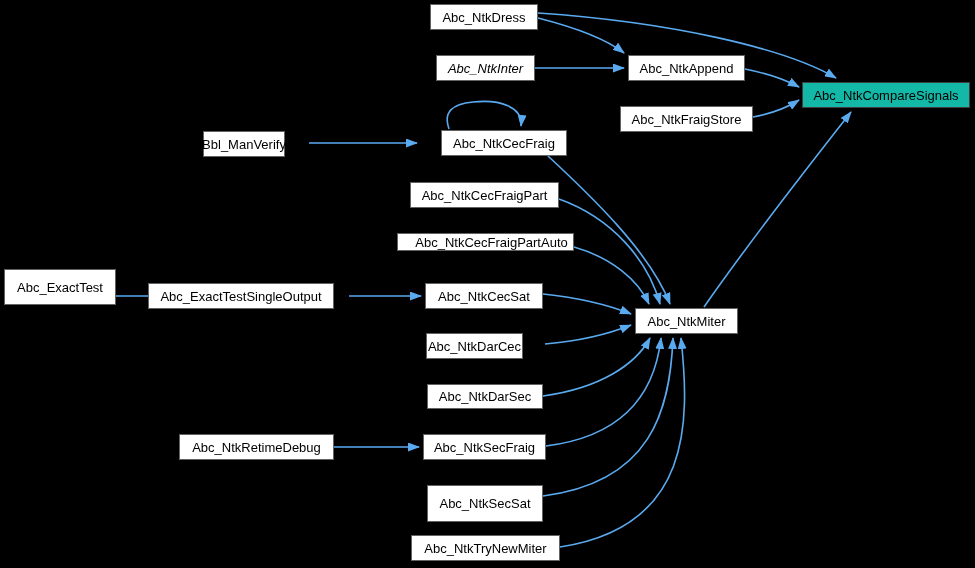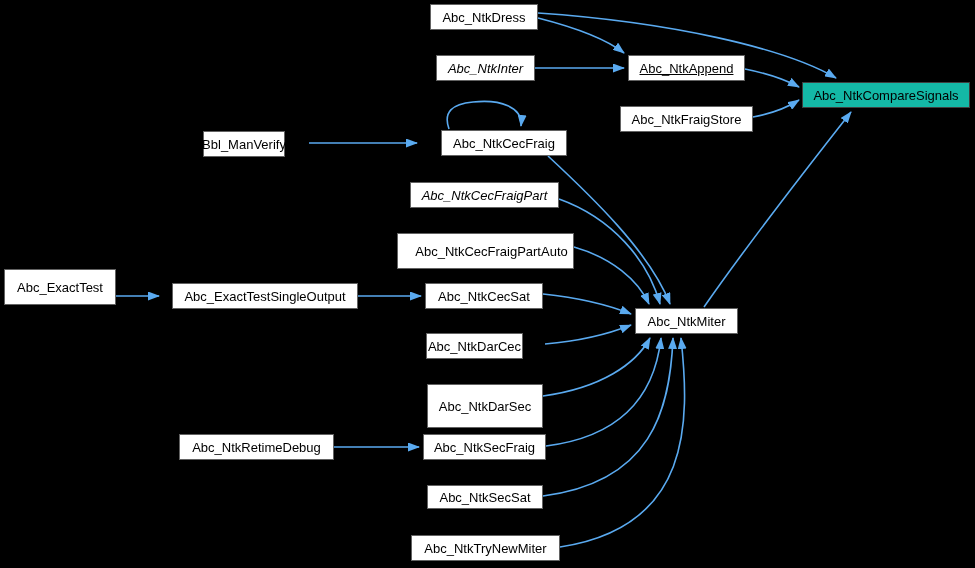--- a/index.html
+++ b/index.html
@@ -66,31 +66,31 @@
         <path d="M543,396 C601,388 636,364 650,338" fill="none" stroke="#5aaaf0" stroke-width="1.6" marker-end="url(#arrow-head)"></path>
         <path d="M334,447 L419,447" fill="none" stroke="#5aaaf0" stroke-width="1.6" marker-end="url(#arrow-head)"></path>
         <path d="M546,446 C626,436 655,391 661,338" fill="none" stroke="#5aaaf0" stroke-width="1.6" marker-end="url(#arrow-head)"></path>
         <path d="M543,496 C651,482 670,411 673,338" fill="none" stroke="#5aaaf0" stroke-width="1.6" marker-end="url(#arrow-head)"></path>
         <path d="M560,547 C692,527 690,422 681,338" fill="none" stroke="#5aaaf0" stroke-width="1.6" marker-end="url(#arrow-head)"></path>
       </g>
   </svg>
   <div id="node-layer">
       <div class="node" style="left: 430px; top: 4px; width: 108px; height: 26px;">Abc_NtkDress</div>
       <div class="node" style="left: 436px; top: 55px; width: 99px; height: 26px; font-style: italic;">Abc_NtkInter</div>
-      <div class="node" style="left: 628px; top: 55px; width: 117px; height: 26px; text-decoration: underline;">Abc_NtkAppend</div>
+      <div class="node" style="left: 628px; top: 55px; width: 117px; height: 26px;">Abc_NtkAppend</div>
       <div class="node highlight" style="left: 802px; top: 82px; width: 168px; height: 26px;">Abc_NtkCompareSignals</div>
       <div class="node" style="left: 620px; top: 106px; width: 133px; height: 26px;">Abc_NtkFraigStore</div>
       <div class="node" style="left: 203px; top: 131px; width: 82px; height: 26px;">Bbl_ManVerify</div>
       <div class="node" style="left: 421px; top: 130px; width: 126px; height: 26px; margin-left: 20px;">Abc_NtkCecFraig</div>
-      <div class="node" style="left: 410px; top: 182px; width: 149px; height: 26px; font-style: italic;">Abc_NtkCecFraigPart</div>
-      <div class="node" style="left: 397px; top: 233px; width: 177px; height: 36px; padding-left: 12px;">Abc_NtkCecFraigPartAuto</div>
+      <div class="node" style="left: 410px; top: 182px; width: 149px; height: 26px;">Abc_NtkCecFraigPart</div>
+      <div class="node" style="left: 397px; top: 233px; width: 177px; height: 18px; padding-left: 12px;">Abc_NtkCecFraigPartAuto</div>
       <div class="node" style="left: 4px; top: 269px; width: 112px; height: 36px;">Abc_ExactTest</div>
-      <div class="node" style="left: 172px; top: 283px; width: 186px; height: 26px;">Abc_ExactTestSingleOutput</div>
+      <div class="node" style="left: 148px; top: 283px; width: 186px; height: 26px;">Abc_ExactTestSingleOutput</div>
       <div class="node" style="left: 425px; top: 283px; width: 118px; height: 26px; text-align: right;">Abc_NtkCecSat</div>
       <div class="node" style="left: 635px; top: 308px; width: 103px; height: 26px;">Abc_NtkMiter</div>
       <div class="node" style="left: 426px; top: 333px; width: 97px; height: 26px;">Abc_NtkDarCec</div>
-      <div class="node" style="left: 427px; top: 384px; width: 116px; height: 44px;">Abc_NtkDarSec</div>
+      <div class="node" style="left: 427px; top: 384px; width: 116px; height: 25px;">Abc_NtkDarSec</div>
       <div class="node" style="left: 179px; top: 434px; width: 155px; height: 26px;">Abc_NtkRetimeDebug</div>
       <div class="node" style="left: 423px; top: 434px; width: 123px; height: 26px;">Abc_NtkSecFraig</div>
-      <div class="node" style="left: 427px; top: 485px; width: 116px; height: 24px;">Abc_NtkSecSat</div>
+      <div class="node" style="left: 427px; top: 485px; width: 116px; height: 37px;">Abc_NtkSecSat</div>
       <div class="node" style="left: 411px; top: 535px; width: 149px; height: 26px;">Abc_NtkTryNewMiter</div>
     </div>
 </div>
 
 </body></html>

